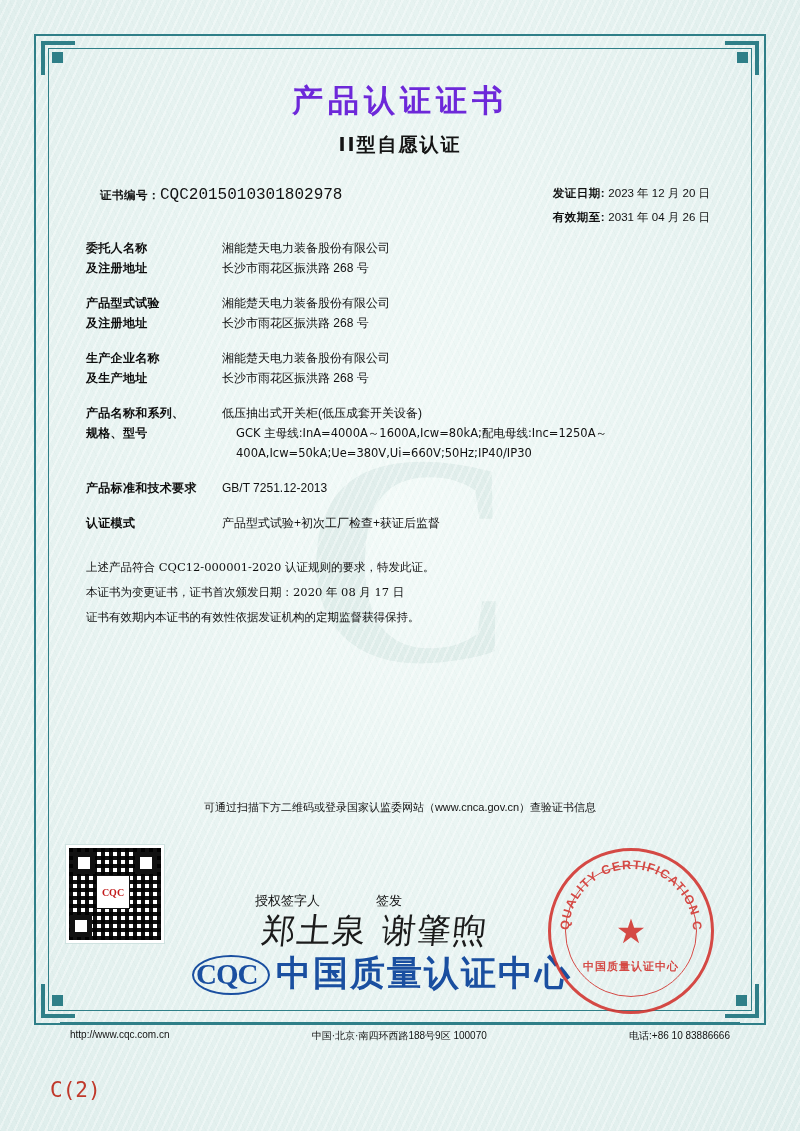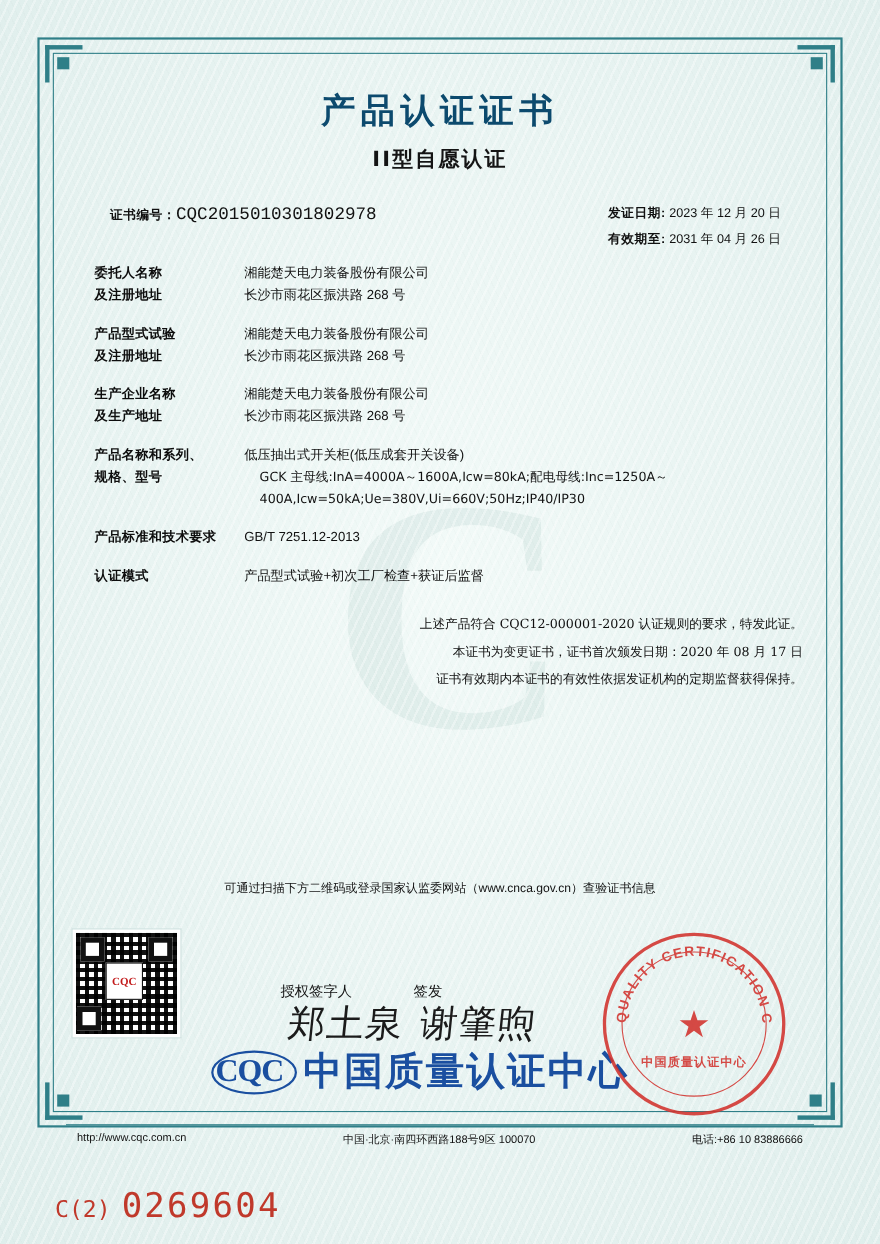--- a/index.html
+++ b/index.html
@@ -82,21 +82,21 @@
   .content {
     position: absolute;
     left: 70px; right: 70px; top: 62px;
   }
   .title {
     text-align: center;
     font-family: "DejaVu Sans", "Liberation Sans", sans-serif;
     font-size: 31px;
     font-weight: bold;
     letter-spacing: 5px;
-    color: #0c4a6e;
+    color: #6d28d9;
     margin-top: 18px;
   }
   .subtitle {
     text-align: center;
     font-family: "DejaVu Sans", "Liberation Sans", sans-serif;
     font-size: 19px;
     font-weight: bold;
     letter-spacing: 2px;
     color: #141414;
     margin-top: 10px;
@@ -146,21 +146,20 @@
   .value .mono { font-family: "DejaVu Sans", sans-serif; font-size: 11.5px; }
   .value .indent { padding-left: 14px; }
 
   .notes {
     margin-top: 22px;
     padding-left: 16px;
     font-size: 11.5px;
     line-height: 25px;
     color: #101010;
     font-family: "DejaVu Serif", "Liberation Serif", serif;
-    text-align: right;
   }
 
   
   .verify-line {
     position: absolute;
     left: 0; right: 0;
     top: 800px;
     text-align: center;
     font-size: 11px;
     color: #111;
@@ -487,14 +486,13 @@
 
 <div class="footline"></div>
 <div class="footer">
   <span>http://www.cqc.com.cn</span>
   <span class="mid">中国·北京·南四环西路188号9区  100070</span>
   <span>电话:+86 10 83886666</span>
 </div>
 
 <div class="serial">
   <span class="pre">C(2)</span>
-  <span class="num">0269604</span>
 </div>
 
 </body></html>

